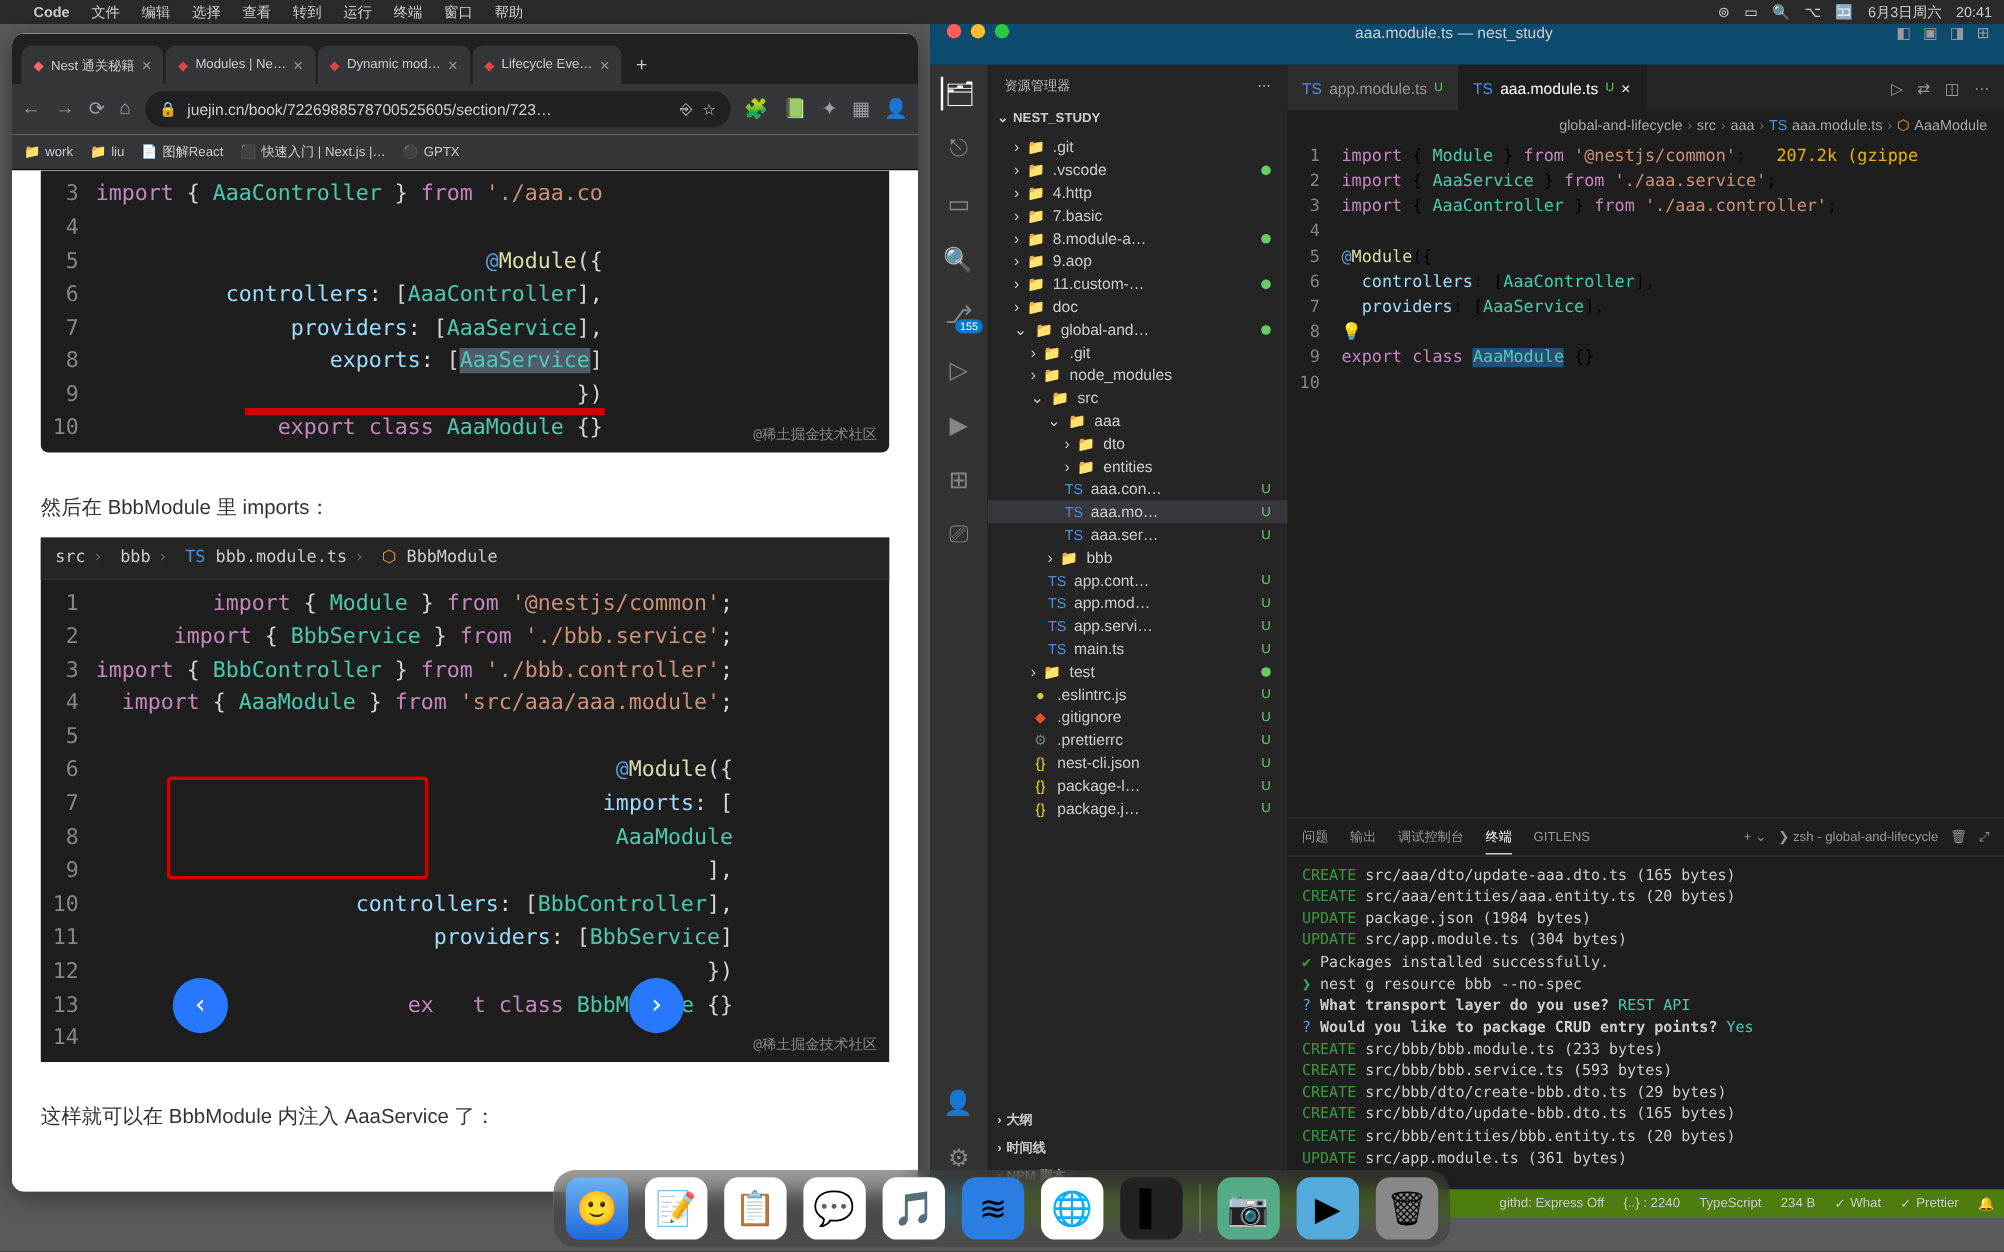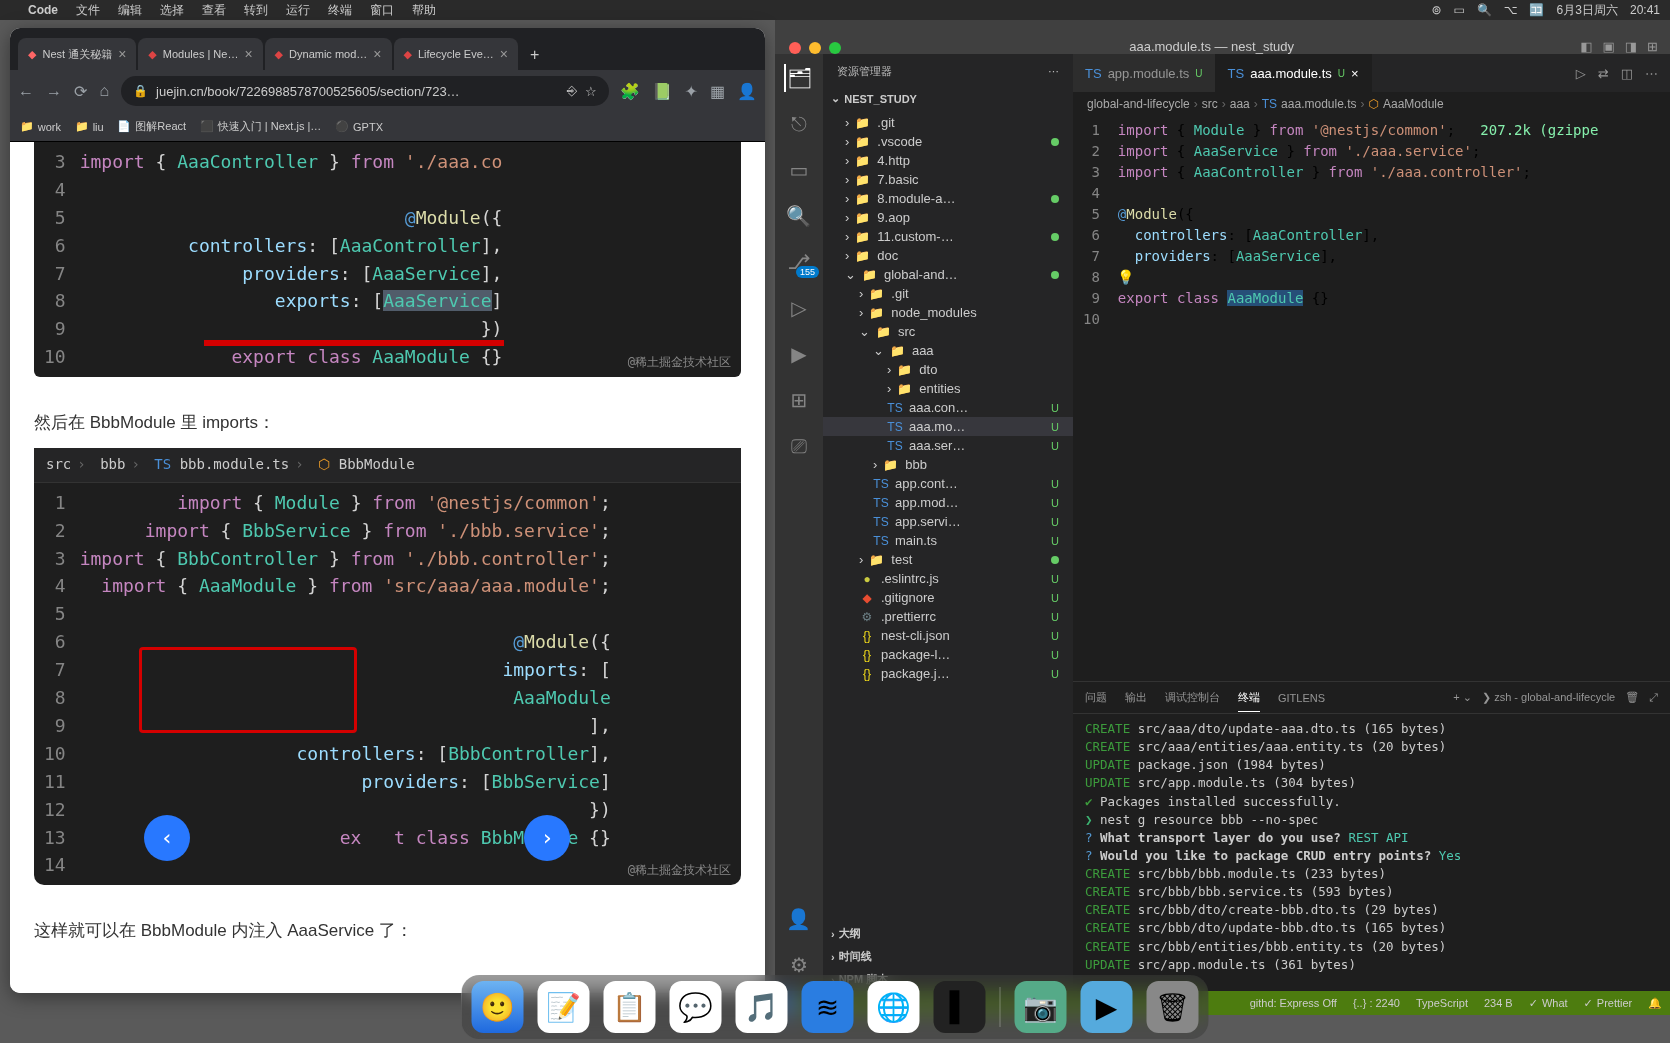--- a/index.html
+++ b/index.html
@@ -19,41 +19,41 @@
 .tab-plus { color: #ccc; padding: 6px 10px; font-size: 16px; }
 .addr-bar { background: #35363a; height: 42px; display: flex; align-items: center; padding: 0 8px; gap: 12px; }
 .addr-bar .nav-btn { color: #9aa0a6; font-size: 16px; }
 .addr-input { background: #202124; border-radius: 20px; flex: 1; height: 30px; display: flex; align-items: center; padding: 0 12px; color: #ccc; font-size: 13px; gap: 8px; }
 .addr-input .lock { font-size: 12px; }
 .bookmark-bar { background: #35363a; height: 30px; display: flex; align-items: center; padding: 0 10px; gap: 14px; border-bottom: 1px solid #000; }
 .bookmark-bar .bm { color: #ccc; font-size: 11px; display: flex; align-items: center; gap: 4px; }
 .browser-content { background: #fff; height: calc(100% - 114px); overflow: hidden; padding: 0; }
 
 
-.codeblock { background: #1e1e1e; border-radius: 10px; margin: 0 24px 20px; color: #d4d4d4; font-family: Menlo, Monaco, monospace; font-size: 18px; line-height: 1.55; position: relative; }
+.codeblock { background: #1e1e1e; border-radius: 0; margin: 0 24px 20px; color: #d4d4d4; font-family: Menlo, Monaco, monospace; font-size: 18px; line-height: 1.55; position: relative; }
 .cb-header { background: #252526; font-size: 14px; color: #ccc; padding: 6px 12px; border-bottom: 1px solid #333; }
 .cb-header .crumb-sep { color: #666; margin: 0 6px; }
 .cb-body { display: flex; }
 .cb-gutter { color: #858585; text-align: right; padding: 6px 14px 6px 10px; user-select: none; }
 .cb-code { padding: 6px 8px 6px 0; white-space: pre; text-align: right; }
 .tk-kw { color: #c586c0; }
 .tk-cls { color: #4ec9b0; }
 .tk-str { color: #ce9178; }
 .tk-prop { color: #9cdcfe; }
 .tk-dec { color: #dcdcaa; }
 .tk-at { color: #569cd6; }
 .redline { position: absolute; background: #d40000; height: 6px; }
 .redbox { position: absolute; border: 3px solid #d40000; border-radius: 4px; }
 .article-text { color: #333; font-size: 17px; padding: 14px 24px; }
 .nav-circle { position: absolute; width: 46px; height: 46px; background: #2878ff; border-radius: 50%; display: flex; align-items: center; justify-content: center; color: #fff; font-size: 22px; }
 .watermark { position: absolute; bottom: 6px; right: 10px; color: #888; font-size: 12px; }
 
 
 .vscode { position: absolute; top: 20px; left: 775px; right: 0; bottom: 28px; background: #1e1e1e; display: flex; flex-direction: column; }
-.vsc-titlebar { height: 34px; background: #404040; display: flex; align-items: flex-end; color: #ccc; font-size: 13px; }
+.vsc-titlebar { height: 34px; background: #0c4a6e; display: flex; align-items: flex-start; color: #ccc; font-size: 13px; }
 .traffic { display: flex; gap: 8px; padding: 0 14px; }
 .traffic span { width: 12px; height: 12px; border-radius: 50%; display: block; }
 .tl-red { background: #ff5f57; } .tl-yel { background: #febc2e; } .tl-grn { background: #28c840; }
 .vsc-title { flex: 1; text-align: center; }
 .vsc-title-actions { display: flex; gap: 10px; padding: 0 12px; color: #999; }
 
 .vsc-body { flex: 1; display: flex; overflow: hidden; }
 .activity-bar { width: 48px; background: #333; display: flex; flex-direction: column; align-items: center; padding-top: 10px; gap: 18px; color: #858585; font-size: 20px; }
 .activity-bar .ab-item { width: 28px; height: 28px; display: flex; align-items: center; justify-content: center; cursor: pointer; position: relative; }
 .activity-bar .ab-item.active { color: #fff; border-left: 2px solid #fff; margin-left: -2px; padding-left: 2px; }
@@ -71,28 +71,28 @@
 .indent-1 { padding-left: 22px; } .indent-2 { padding-left: 36px; } .indent-3 { padding-left: 50px; } .indent-4 { padding-left: 64px; }
 .folder-ic { color: #dcb67a; } .ts-ic { color: #4a90d9; } .json-ic { color: #f5de19; }
 .mod-dot { width: 8px; height: 8px; background: #6c6; border-radius: 50%; margin-left: auto; margin-right: 6px; }
 
 .editor-area { flex: 1; display: flex; flex-direction: column; background: #1e1e1e; }
 .editor-tabs { height: 38px; background: #252526; display: flex; align-items: stretch; }
 .ed-tab { display: flex; align-items: center; gap: 6px; padding: 0 12px; color: #969696; font-size: 13px; background: #2d2d2d; border-right: 1px solid #1e1e1e; }
 .ed-tab.active { background: #1e1e1e; color: #fff; }
 .ed-tab .dirty { color: #6c6; font-size: 10px; }
 .ed-actions { margin-left: auto; display: flex; align-items: center; gap: 12px; padding: 0 12px; color: #999; }
-.breadcrumb { height: 24px; display: flex; align-items: center; padding: 0 14px; color: #a9a9a9; font-size: 12px; gap: 4px; }
+.breadcrumb { height: 24px; display: flex; align-items: center; padding: 0 14px; color: #a9a9a9; font-size: 12px; gap: 4px; justify-content: flex-end; }
 .breadcrumb .sep { color: #666; }
 
 .editor-body { flex: 1; display: flex; font-family: Menlo, Monaco, monospace; font-size: 14px; line-height: 1.5; }
 .ed-gutter { color: #858585; text-align: right; padding: 4px 18px 4px 10px; user-select: none; }
 .ed-code { padding: 4px 0; white-space: pre; }
 .ed-code .sel { background: #264f78; }
-.ed-hint { color: #86efac; }
+.ed-hint { color: #eab308; }
 .bulb { color: #ffcc00; }
 
 
 .panel { height: 310px; border-top: 1px solid #333; display: flex; flex-direction: column; background: #1e1e1e; }
 .panel-tabs { height: 32px; display: flex; align-items: center; padding: 0 12px; gap: 18px; color: #969696; font-size: 11px; border-bottom: 1px solid #333; }
 .panel-tabs .pt.active { color: #fff; border-bottom: 1px solid #fff; padding-bottom: 6px; margin-bottom: -7px; }
 .panel-tabs .right { margin-left: auto; display: flex; gap: 10px; align-items: center; }
 .term-body { flex: 1; padding: 6px 12px; font-family: Menlo, Monaco, monospace; font-size: 12.5px; line-height: 1.45; color: #ccc; overflow: hidden; }
 .tm-create { color: #3c9b3c; } .tm-cyan { color: #4ec9b0; } .tm-q { color: #569cd6; }
 

